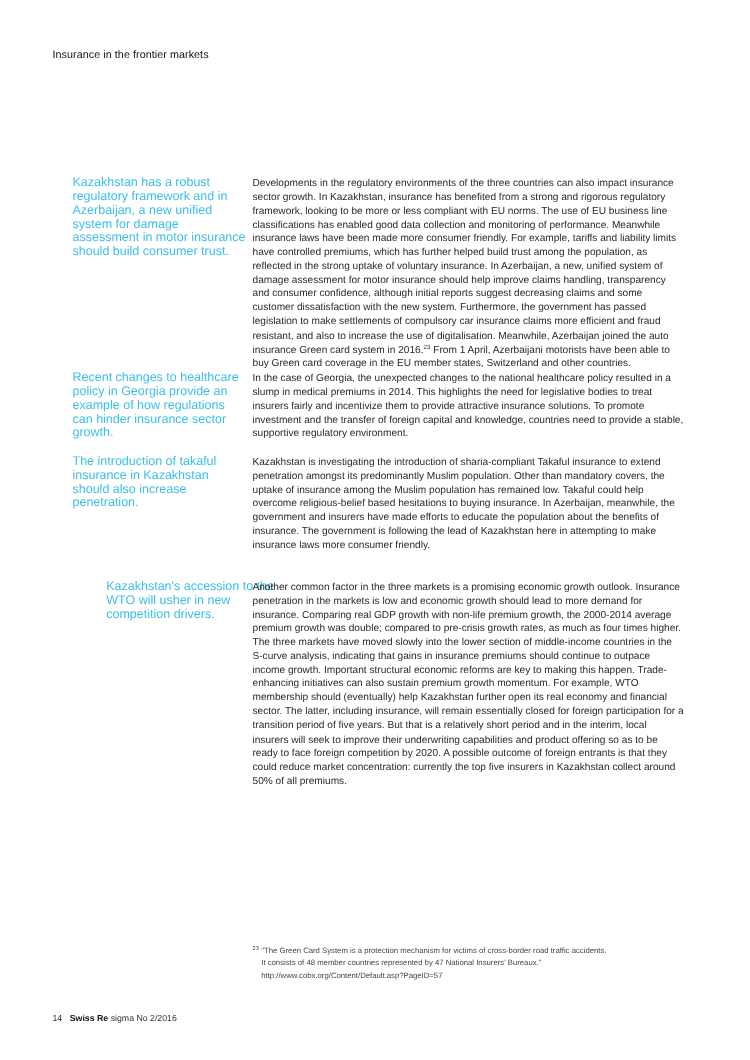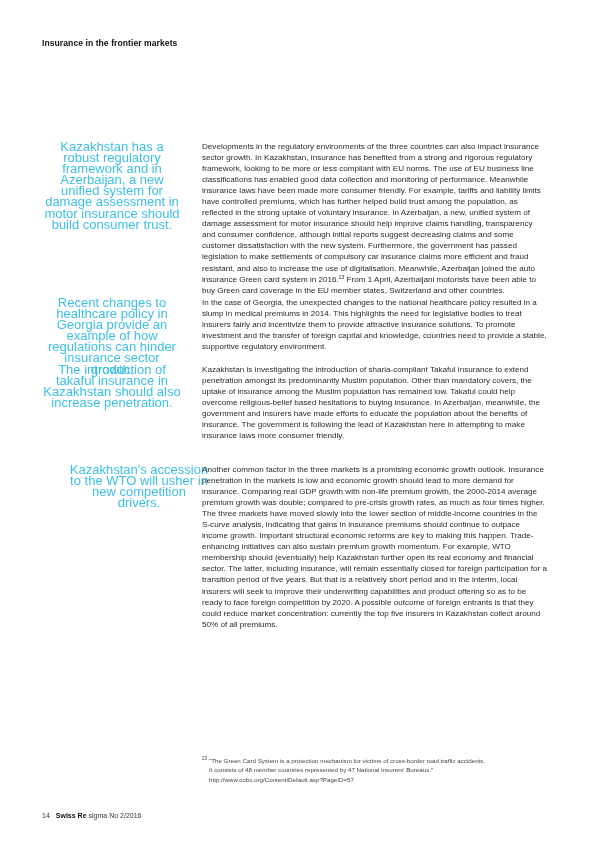--- a/index.html
+++ b/index.html
@@ -2,26 +2,26 @@
 <html><head>
   <meta charset="utf-8">
   <style>
     html, body { margin: 0; padding: 0; background: #ffffff; }
     body {
       width: 600px; height: 848px; position: relative; overflow: hidden;
       font-family: "Liberation Sans", sans-serif; color: #1a1a1a;
     }
     .running-head {
       position: absolute; left: 42px; top: 38px;
-      font-size: 8.6px; font-weight: bold; color: #111;
+      font-size: 8.6px; font-weight: normal; color: #111;
       letter-spacing: 0.05px;
     }
     .sidenote {
-      position: absolute; left: 42px; width: 140px;
-      font-size: 13px; line-height: 11.1px; color: #3dbfe6; text-align: center;
+      position: absolute; left: 58px; width: 140px;
+      font-size: 10px; line-height: 11.1px; color: #3dbfe6;
     }
     .body-text {
       position: absolute; left: 202px; width: 345px;
       font-size: 8.1px; line-height: 11.05px; color: #2a2a2a;
       text-align: left;
     }
     .body-text sup { font-size: 5px; vertical-align: 3px; line-height: 0; }
     .footnote {
       position: absolute; left: 202px; top: 754px; width: 345px;
       font-size: 6.2px; line-height: 9.6px; color: #444;

